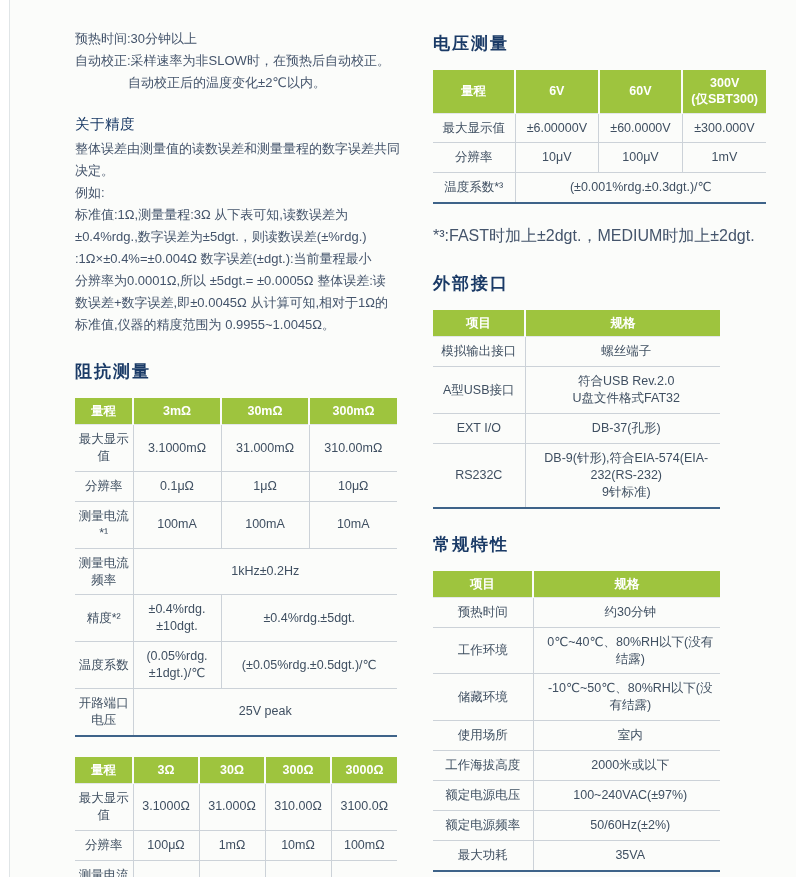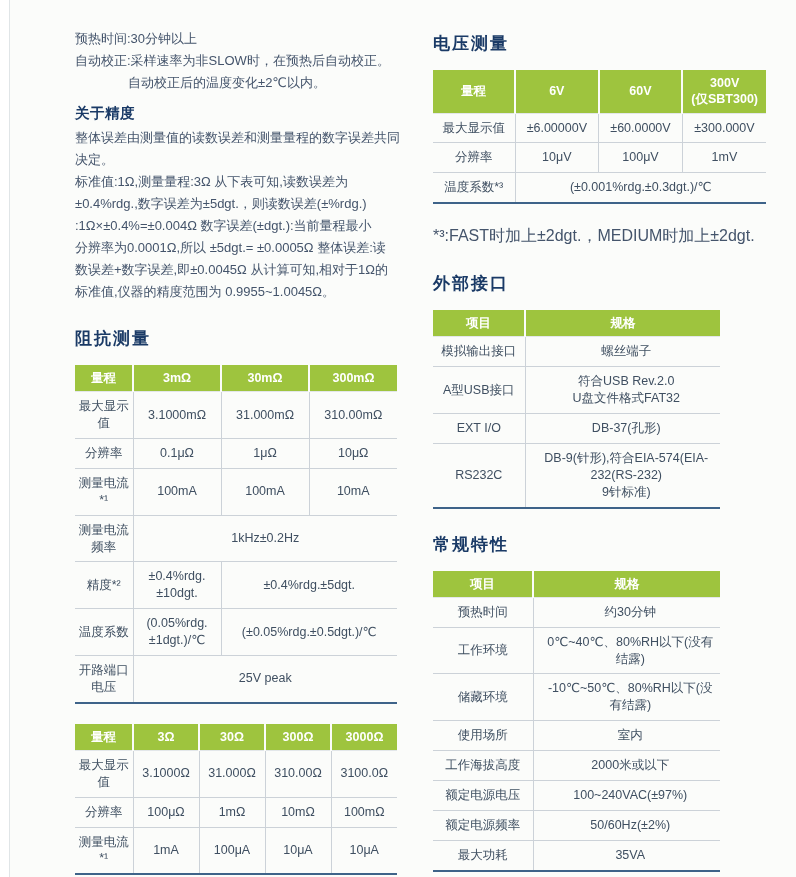--- a/index.html
+++ b/index.html
@@ -12,21 +12,21 @@
     overflow:hidden;
   }
   .edge-strip { position:absolute; left:0; top:0; width:10px; height:100%; background:#ffffff; border-right:1px solid #e0e5e7; }
   .cols { display:flex; padding:28px 0 0 75px; gap:36px; }
   .col-l { width:322px; flex:0 0 322px; }
   .col-r { width:340px; flex:0 0 340px; }
 
   .textblock .line { font-size:13px; line-height:22px; white-space:nowrap; }
   .indent-lg { padding-left:53px; }
 
-  .subheading { font-size:14.5px; font-weight:bold; color:#1a3a66; margin:10px 0 4px; letter-spacing:0.5px; }
+  .subheading { font-size:14.5px; font-weight:normal; color:#1a3a66; margin:21px 0 4px; letter-spacing:0.5px; }
   .section-title { font-size:17px; font-weight:bold; color:#1a3a66; letter-spacing:2px; margin:24px 0 15px; }
   .section-title.first { margin-top:4px; }
 
   .tablewrap { margin-bottom:20px; }
   table { border-collapse:collapse; table-layout:fixed; border-bottom:2px solid #3e6389; }
   th {
     background:#9ec43e; color:#ffffff; font-weight:bold; font-size:12.5px;
     padding:5px 2px; text-align:center; line-height:1.3;
   }
   th + th { border-left:2px solid #fbfcfa; }
@@ -59,20 +59,21 @@
     <div class="textblock">
         <div class="line">预热时间:30分钟以上</div>
         <div class="line">自动校正:采样速率为非SLOW时，在预热后自动校正。</div>
         <div class="line indent-lg">自动校正后的温度变化±2℃以内。</div>
       </div>
 
     <h3 class="subheading">关于精度</h3>
     <div class="textblock">
         <div class="line">整体误差由测量值的读数误差和测量量程的数字误差共同</div>
         <div class="line">决定。</div>
+        <div class="line">例如:</div>
         <div class="line">标准值:1Ω,测量量程:3Ω 从下表可知,读数误差为</div>
         <div class="line">±0.4%rdg.,数字误差为±5dgt.，则读数误差(±%rdg.)</div>
         <div class="line">:1Ω×±0.4%=±0.004Ω 数字误差(±dgt.):当前量程最小</div>
         <div class="line">分辨率为0.0001Ω,所以 ±5dgt.= ±0.0005Ω 整体误差:读</div>
         <div class="line">数误差+数字误差,即±0.0045Ω 从计算可知,相对于1Ω的</div>
         <div class="line">标准值,仪器的精度范围为 0.9955~1.0045Ω。</div>
       </div>
 
     <h2 class="section-title">阻抗测量</h2>
     <div class="tablewrap tbl-imp1">

